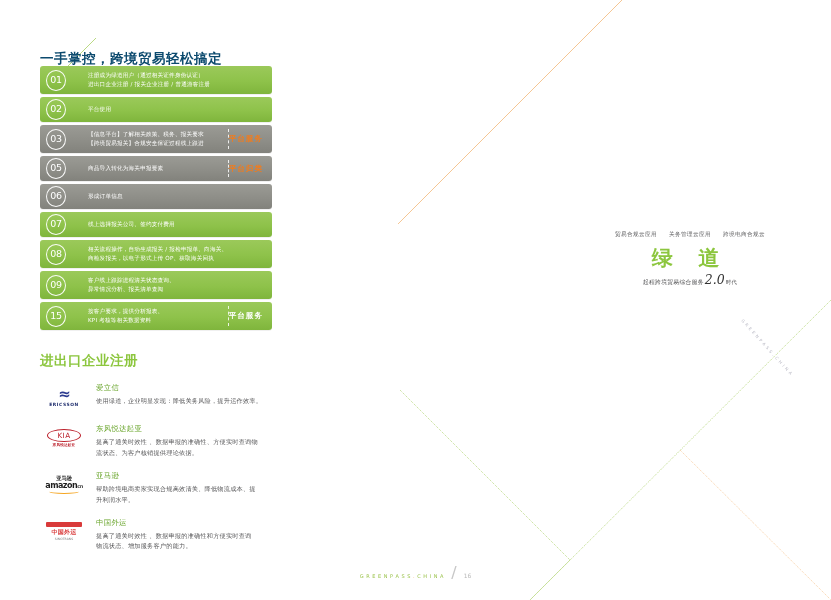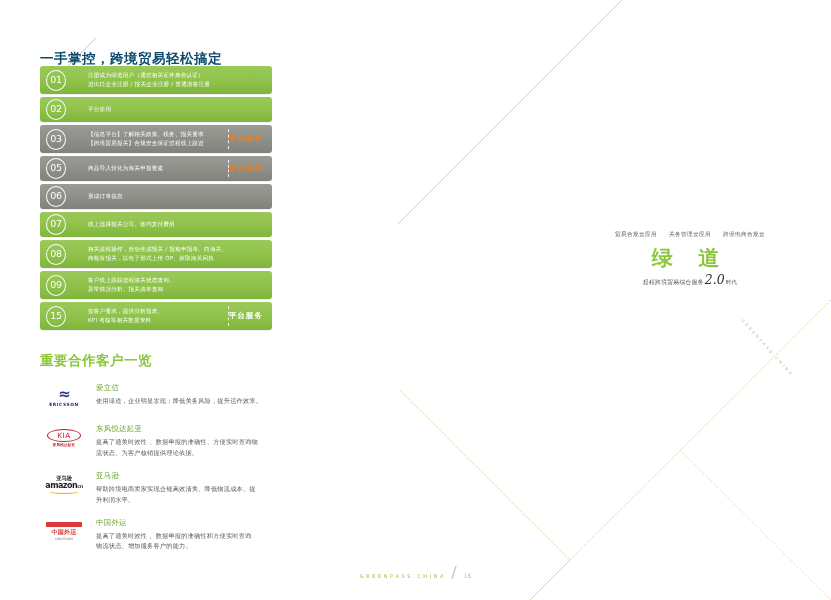--- a/index.html
+++ b/index.html
@@ -269,21 +269,21 @@
         <div class="flow-row green tall">
           <div class="flow-num">15</div>
           <div class="flow-text">按客户要求，提供分析报表、
 KPI 考核等相关数据资料</div>
           <div class="flow-tagwrap">
             <span class="flow-tag white">平台服务</span>
           </div>
         </div>
       </div>
 
-    <div class="clients-title">重要合作客户一览</div>
+    <div class="clients-title">进出口企业注册</div>
 
     <div id="client-list">
         <div class="client-row">
           <div class="client-logo">
     <span class="erics-mark">≈</span>
     <span class="erics-word">ERICSSON</span>
           </div>
           <div class="client-body">
             <div class="client-name">爱立信</div>
             <div class="client-desc">使用绿道，企业明显发现：降低关务风险，提升运作效率。</div>

